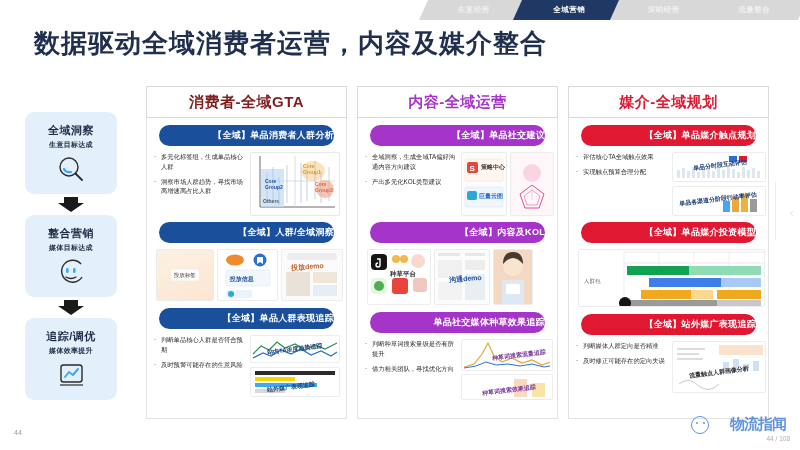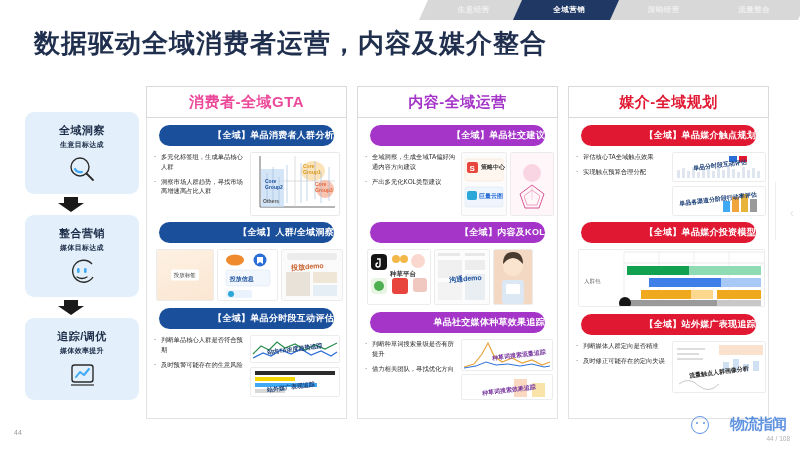--- a/index.html
+++ b/index.html
@@ -30,21 +30,21 @@
   
   .title{
     position:absolute;top:26px;left:34px;
     font-size:26px;font-weight:bold;color:#1f2f4d;letter-spacing:1px;
     white-space:nowrap;
   }
 
   
   .sidebar{position:absolute;left:25px;top:112px;width:92px;}
   .side-card{
-    background:#e3f0fb;border-radius:9px;width:114px;height:82px;
+    background:#e3f0fb;border-radius:9px;width:92px;height:82px;
     display:flex;flex-direction:column;align-items:center;justify-content:flex-start;
     padding-top:11px;box-sizing:border-box;
   }
   .side-t1{font-size:11px;font-weight:bold;color:#1c2b47;letter-spacing:.5px;}
   .side-t2{font-size:7px;font-weight:bold;color:#1c2b47;margin-top:2px;letter-spacing:.3px;}
   .side-ico{margin-top:6px;}
   .side-arrow{width:92px;display:flex;justify-content:center;margin:3px 0;}
 
   
   .cols{position:absolute;left:146px;top:86px;width:625px;display:flex;gap:10px;}
@@ -162,21 +162,21 @@
         <polyline points="9,15 13,10 17,13 22,7" fill="none" stroke="#3fa9f5" stroke-width="2" stroke-linecap="round" stroke-linejoin="round"></polyline>
         <line x1="4" y1="23" x2="27" y2="23" stroke="#2b2b2b" stroke-width="1.2"></line>
       </svg>
     </div>
   </div>
 </div>
 
 <div class="cols">
 
   <div class="col">
-    <div class="col-head" style="color:#ec4899">消费者-全域GTA</div>
+    <div class="col-head" style="color:#7f1d1d">消费者-全域GTA</div>
     <div class="col-body">
 
       <div class="badge" style="background:#1a4f9c">【全域】单品消费者人群分析</div>
       <div class="blk">
         <div class="bullets">
           <div class="bul">
               <span class="dot">·</span>
               <span class="tx">多元化标签组，生成单品核心人群</span>
             </div>
           <div class="bul">
@@ -239,21 +239,21 @@
             <rect x="0" y="0" width="60" height="50" fill="#fbfbfb"></rect>
             <rect x="5" y="3" width="50" height="7" rx="3.5" fill="#ececec"></rect>
             <rect x="4" y="22" width="24" height="24" fill="#e8e2d8"></rect>
             <rect x="31" y="22" width="24" height="11" fill="#f0e6d8"></rect>
             <rect x="31" y="35" width="24" height="11" fill="#e6eef5"></rect>
           </svg>
           <span style="position:absolute;left:9px;top:12px;font-size:7px;color:#c8602a;font-weight:bold;transform:rotate(-4deg);">投放demo</span>
         </div>
       </div>
 
-      <div class="badge" style="background:#1a4f9c">【全域】单品分时段互动评估</div>
+      <div class="badge" style="background:#1a4f9c">【全域】单品人群表现追踪</div>
       <div class="blk">
         <div class="bullets">
           <div class="bul">
               <span class="dot">·</span>
               <span class="tx">判断单品核心人群是否符合预期</span>
             </div>
           <div class="bul">
               <span class="dot">·</span>
               <span class="tx">及时预警可能存在的生意风险</span>
             </div>

